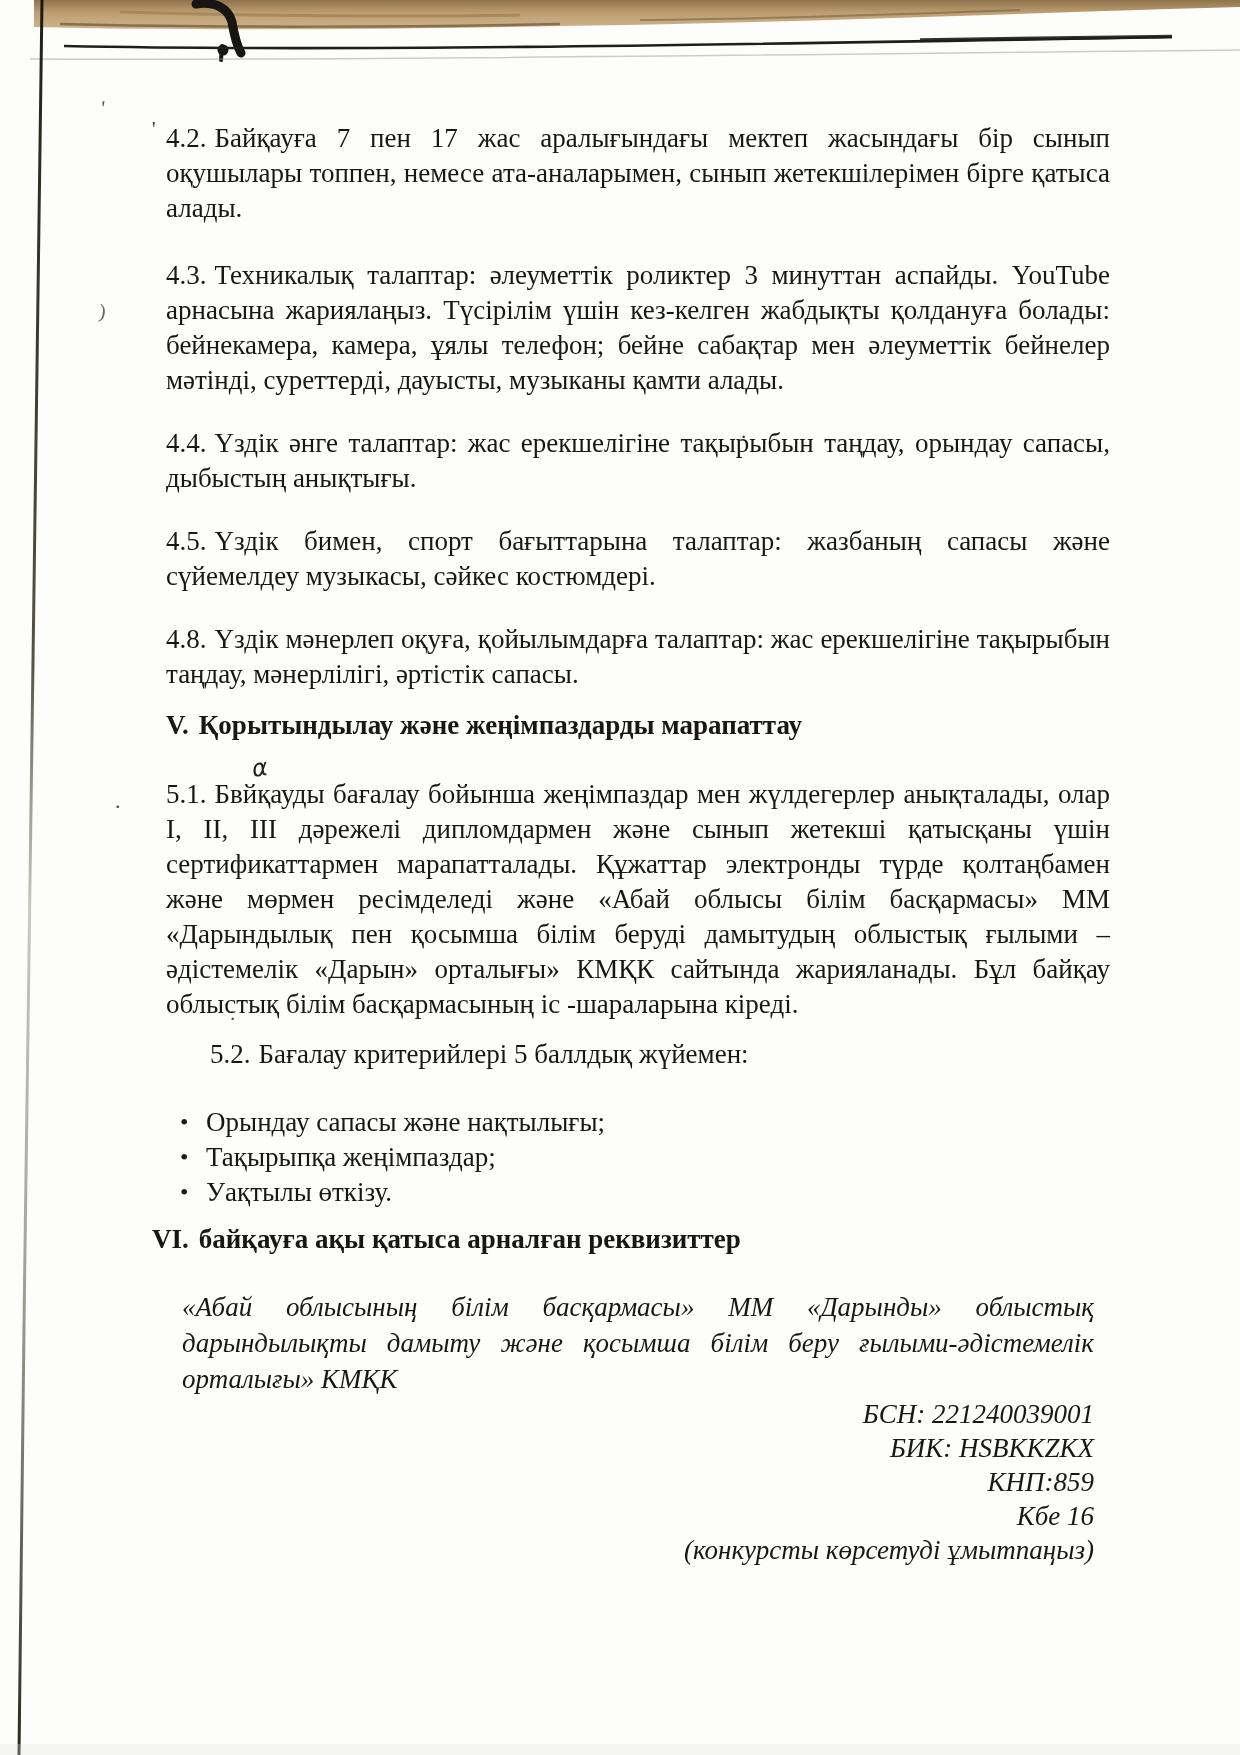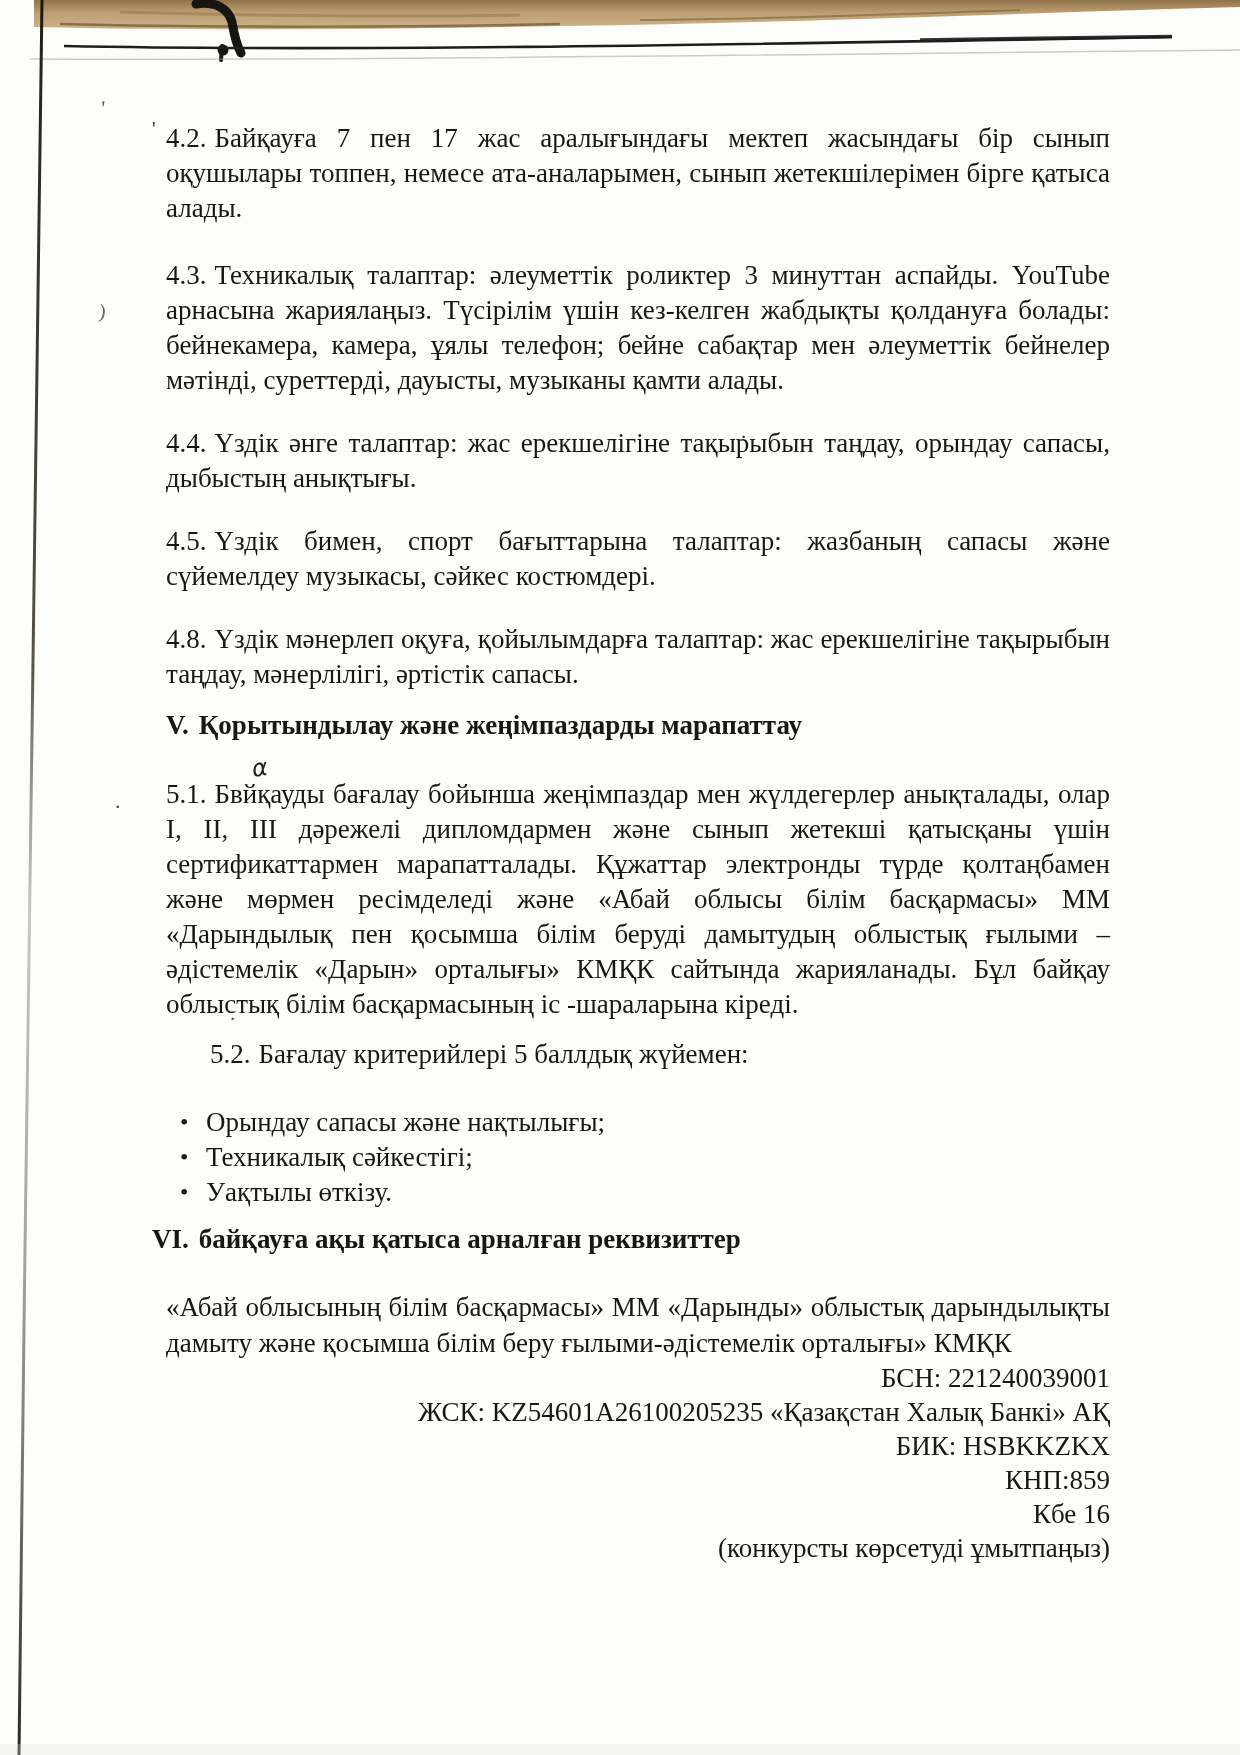--- a/index.html
+++ b/index.html
@@ -36,21 +36,22 @@
   }
   .criteria li{
     line-height:35px;margin:0;padding-left:26px;position:relative;
   }
   .criteria li::before{
     content:"\2022";
     position:absolute;left:0;top:0;
     font-size:24px;color:#1c1b19;
   }
   .requisites{
-    margin:0;
+    font-style:italic;
+    margin:16px;
   }
   .req-org{
     margin:0;text-align:justify;line-height:36px;font-size:27px;
   }
   .req-line{
     margin:0;line-height:34px;font-size:27px;text-align:right;
   }
   .annotation{
     position:absolute;
     left:86px;top:-26px;
@@ -123,30 +124,29 @@
     <p class="para p48"><span class="num">4.8.</span><span>Үздік мәнерлеп оқуға, қойылымдарға талаптар: жас ерекшелігіне тақырыбын таңдау, мәнерлілігі, әртістік сапасы.</span></p>
 
     <h2 class="heading"><span class="num">V.</span><span>Қорытындылау және жеңімпаздарды марапаттау</span></h2>
 
     <p class="para p51"><span class="annotation">α</span><span class="num">5.1.</span><span>Бвйқауды бағалау бойынша жеңімпаздар мен жүлдегерлер анықталады, олар I, II, III дәрежелі дипломдармен және сынып жетекші қатысқаны үшін сертификаттармен марапатталады. Құжаттар электронды түрде қолтаңбамен және мөрмен ресімделеді және «Абай облысы білім басқармасы» ММ «Дарындылық пен қосымша білім беруді дамытудың облыстық ғылыми – әдістемелік «Дарын» орталығы» КМҚК сайтында жарияланады. Бұл байқау облыстық білім басқармасының іс -шараларына кіреді.</span></p>
 
     <p class="para p52"><span class="num">5.2.</span><span>Бағалау критерийлері 5 баллдық жүйемен:</span></p>
 
     <ul class="criteria">
       <li><span>Орындау сапасы және нақтылығы;</span></li>
-      <li><span>Техникалық сәйкестігі;</span></li>
+      <li><span>Тақырыпқа жеңімпаздар;</span></li>
       <li><span>Уақтылы өткізу.</span></li>
     </ul>
 
     <h2 class="heading heading-6"><span class="num">VI.</span><span>байқауға ақы қатыса арналған реквизиттер</span></h2>
 
     <section class="requisites">
       <p class="req-org">«Абай облысының білім басқармасы» ММ «Дарынды» облыстық дарындылықты дамыту және қосымша білім беру ғылыми-әдістемелік орталығы» КМҚК</p>
       <p class="req-line">БСН: 221240039001</p>
-      <p class="req-line">ЖСК: KZ54601A26100205235 «Қазақстан Халық Банкі» АҚ</p>
       <p class="req-line">БИК: HSBKKZKX</p>
       <p class="req-line">КНП:859</p>
       <p class="req-line">Кбе 16</p>
       <p class="req-line">(конкурсты көрсетуді ұмытпаңыз)</p>
     </section>
 
   </main>
 
   <span class="artifact a1">'</span>
   <span class="artifact a2">'</span>

